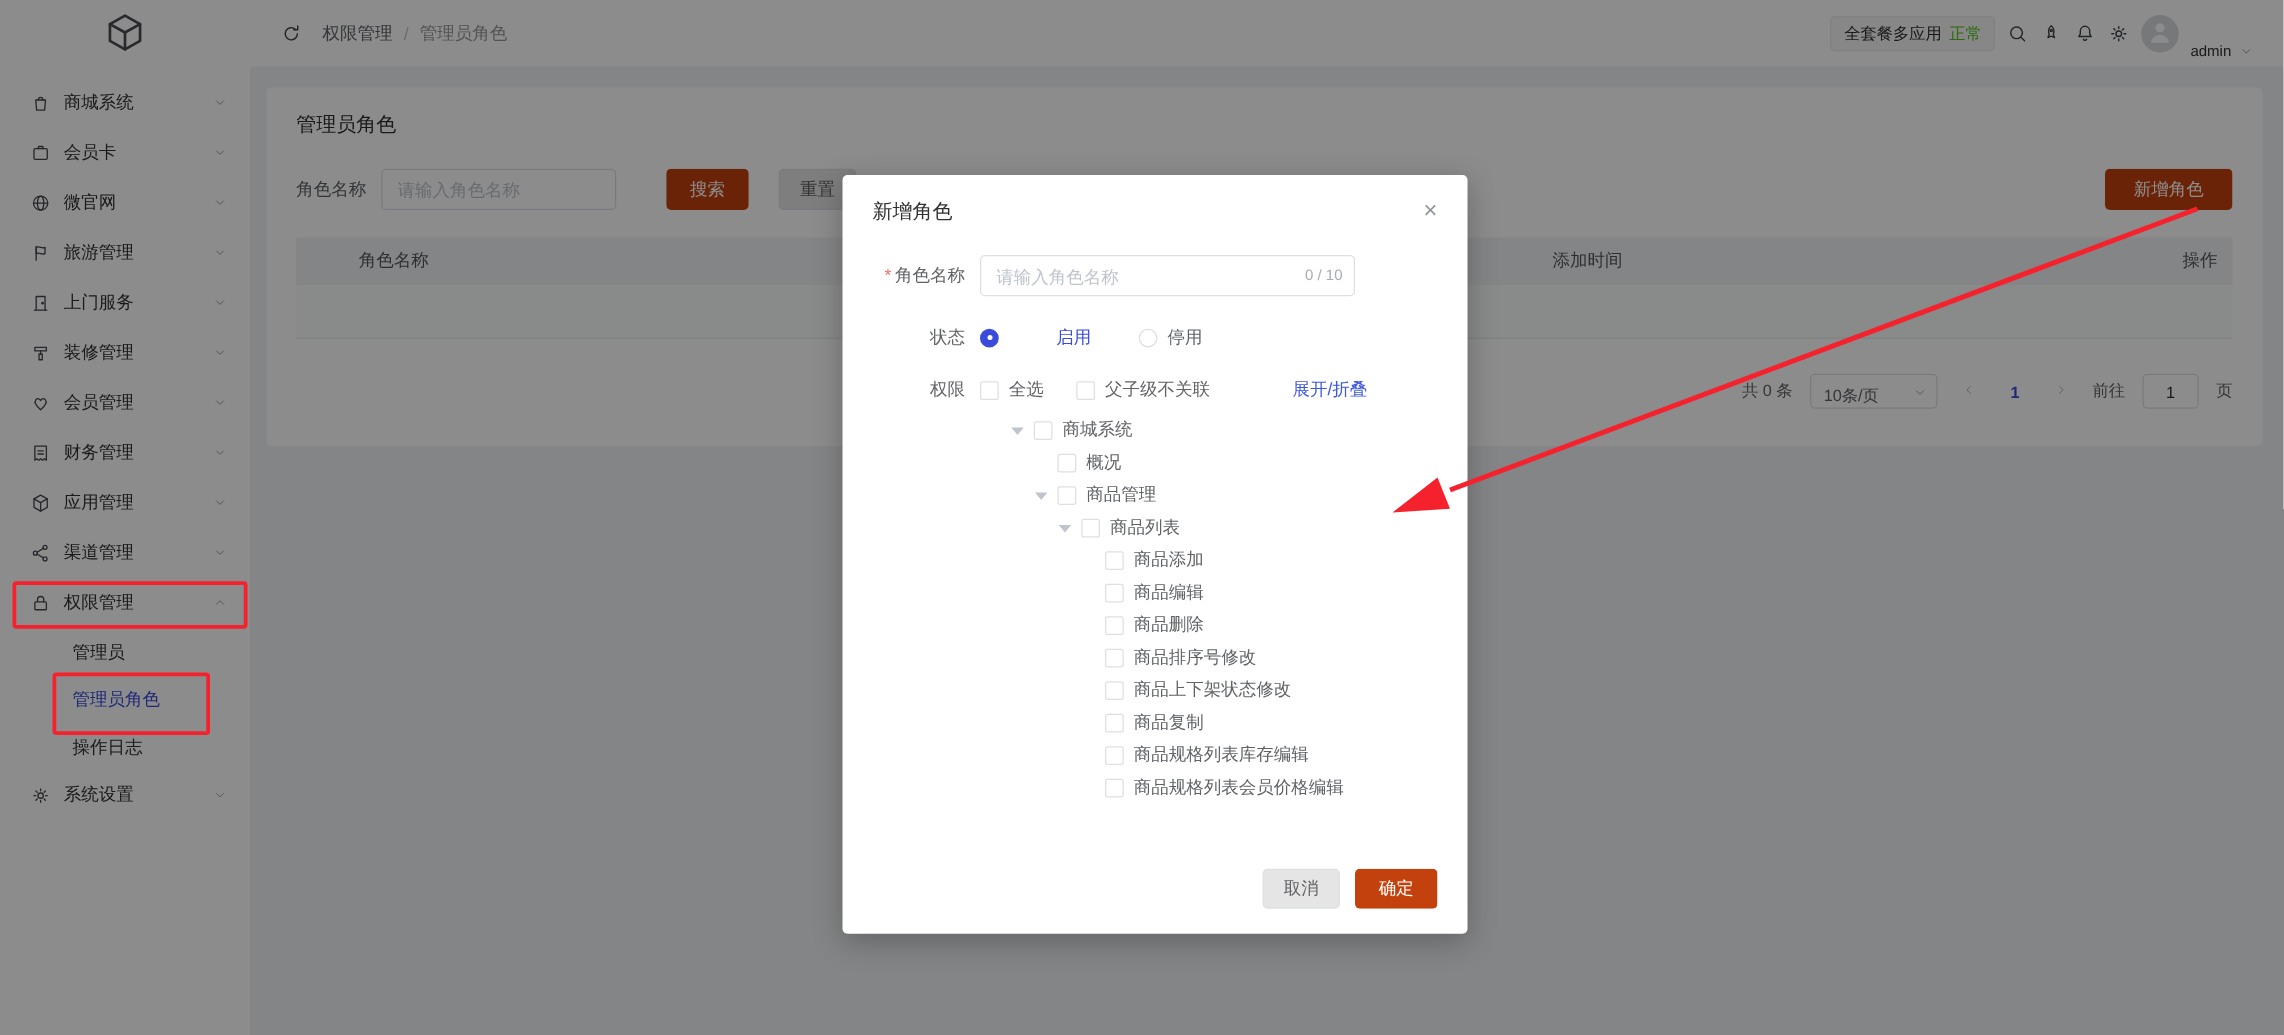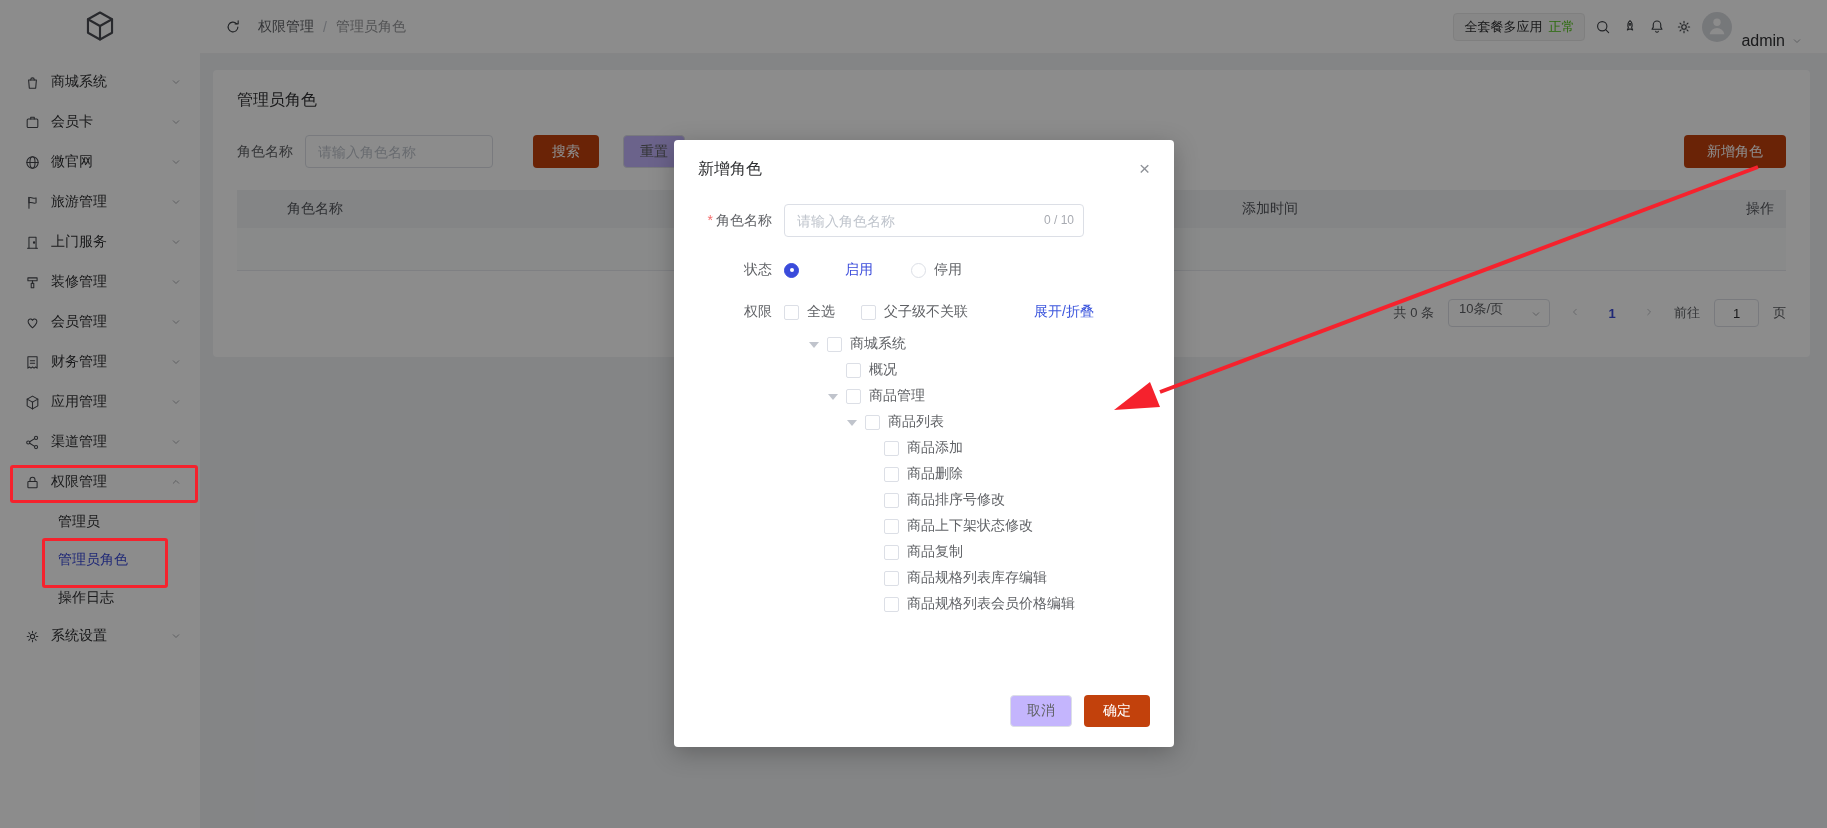--- a/index.html
+++ b/index.html
@@ -26,43 +26,43 @@
   .hicon svg{width:18px;height:18px;}
   .breadcrumb{display:flex;align-items:center;margin-left:16px;font-size:14px;}
   .bc-item{color:#606266;cursor:pointer;}
   .bc-sep{margin:0 9px;color:#c0c4cc;}
   .bc-current{color:#97989b;}
   .header-right{margin-left:auto;display:flex;align-items:center;gap:9px;}
   .plan-badge{display:flex;align-items:center;height:26px;padding:0 10px;background:#f6f6f6;border:1px solid #e8e8e8;border-radius:4px;font-size:13px;color:#303133;cursor:pointer;}
   .plan-status{margin-left:6px;}
   .avatar{width:30px;height:30px;border-radius:50%;background:#d8dadf;display:inline-flex;align-items:center;justify-content:center;overflow:hidden;}
   .avatar svg{width:26px;height:26px;}
-  .user-name{font-size:16px;color:#303133;display:flex;align-items:center;gap:6px;cursor:pointer;margin-top:28px;}
+  .user-name{font-size:12px;color:#303133;display:flex;align-items:center;gap:6px;cursor:pointer;margin-top:28px;}
 
   
   .card{position:absolute;left:213px;top:70px;width:1597px;height:287px;background:#fff;border-radius:4px;box-sizing:border-box;padding:20px 24px;z-index:1;}
   .page-title{font-size:16px;font-weight:500;color:#303133;}
   .filter-row{display:flex;align-items:center;margin-top:24px;}
   .filter-label{font-size:14px;color:#606266;margin-right:12px;}
   .text-input{height:33px;border:1px solid #dcdfe6;border-radius:4px;padding:0 12px;font-size:14px;color:#303133;box-sizing:border-box;outline:none;font-family:inherit;background:#fff;}
   .text-input::placeholder{color:#bfc4cc;}
   .filter-input{width:188px;}
   .btn{height:33px;border-radius:4px;font-size:14px;display:inline-flex;align-items:center;justify-content:center;cursor:pointer;box-sizing:border-box;font-family:inherit;border:1px solid transparent;}
   .btn-primary{background:#c2410c;color:#fff;padding:0 18px;}
-  .btn-default{background:#c4b5fd;color:#606266;border-color:#dcdfe6;padding:0 16px;}
+  .btn-default{background:#e5e5e5;color:#606266;border-color:#dcdfe6;padding:0 16px;}
   .search-btn{margin-left:40px;}
   .reset-btn{margin-left:24px;}
   .add-btn{margin-left:auto;padding:0 22px;}
   .table-head{display:flex;align-items:center;height:38px;background:#f1f2f5;margin-top:22px;font-size:14px;color:#54575c;}
   .th-name{flex:none;width:1005px;padding-left:50px;box-sizing:border-box;}
   .th-time{flex:1;}
   .th-op{width:70px;text-align:right;padding-right:12px;}
   .table-empty{height:42px;border-bottom:1px solid #e8eaee;background:#fafbfc;}
   .pagination{display:flex;align-items:center;justify-content:flex-end;gap:14px;margin-top:28px;font-size:13px;color:#606266;}
-  .pg-select{position:relative;width:102px;height:28px;border:1px solid #dcdfe6;border-radius:4px;display:flex;align-items:flex-start;padding:0 24px 0 10px;box-sizing:border-box;color:#606266;cursor:pointer;}
+  .pg-select{position:relative;width:102px;height:28px;border:1px solid #dcdfe6;border-radius:4px;display:flex;align-items:flex-end;padding:0 24px 0 10px;box-sizing:border-box;color:#606266;cursor:pointer;}
   .pg-select .chev{position:absolute;right:7px;top:8px;}
   .pg-arrow{width:22px;height:28px;display:inline-flex;align-items:center;justify-content:center;color:#a8abb2;cursor:pointer;}
   .pg-arrow svg{width:12px;height:12px;}
   .pg-page{min-width:24px;text-align:center;color:#3b4bd8;font-weight:bold;cursor:pointer;}
   .pg-goto-input{width:45px;height:28px;text-align:center;padding:0 4px;font-size:13px;}
 
   
   .mask{position:absolute;inset:0;background:rgba(0,0,0,0.45);z-index:10;}
   .modal{position:absolute;left:674px;top:140px;width:500px;height:607px;background:#fff;border-radius:4px;box-shadow:0 6px 24px rgba(0,0,0,.25);z-index:20;box-sizing:border-box;}
   .m-header{padding:19px 24px 0;display:flex;align-items:flex-start;}
@@ -466,20 +466,25 @@
           <span class="tlabel">商品列表</span>
         </div>
         <div class="tree-row lvl3">
           <span class="caret empty"></span>
           <span class="cbx"></span>
           <span class="tlabel">商品添加</span>
         </div>
         <div class="tree-row lvl3">
           <span class="caret empty"></span>
           <span class="cbx"></span>
+          <span class="tlabel">商品编辑</span>
+        </div>
+        <div class="tree-row lvl3">
+          <span class="caret empty"></span>
+          <span class="cbx"></span>
           <span class="tlabel">商品删除</span>
         </div>
         <div class="tree-row lvl3">
           <span class="caret empty"></span>
           <span class="cbx"></span>
           <span class="tlabel">商品排序号修改</span>
         </div>
         <div class="tree-row lvl3">
           <span class="caret empty"></span>
           <span class="cbx"></span>

